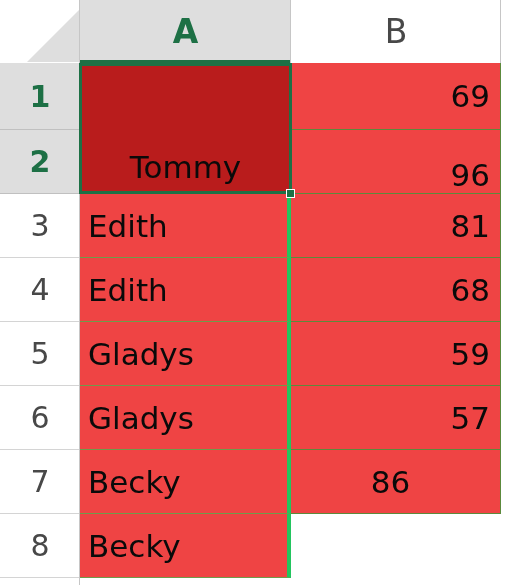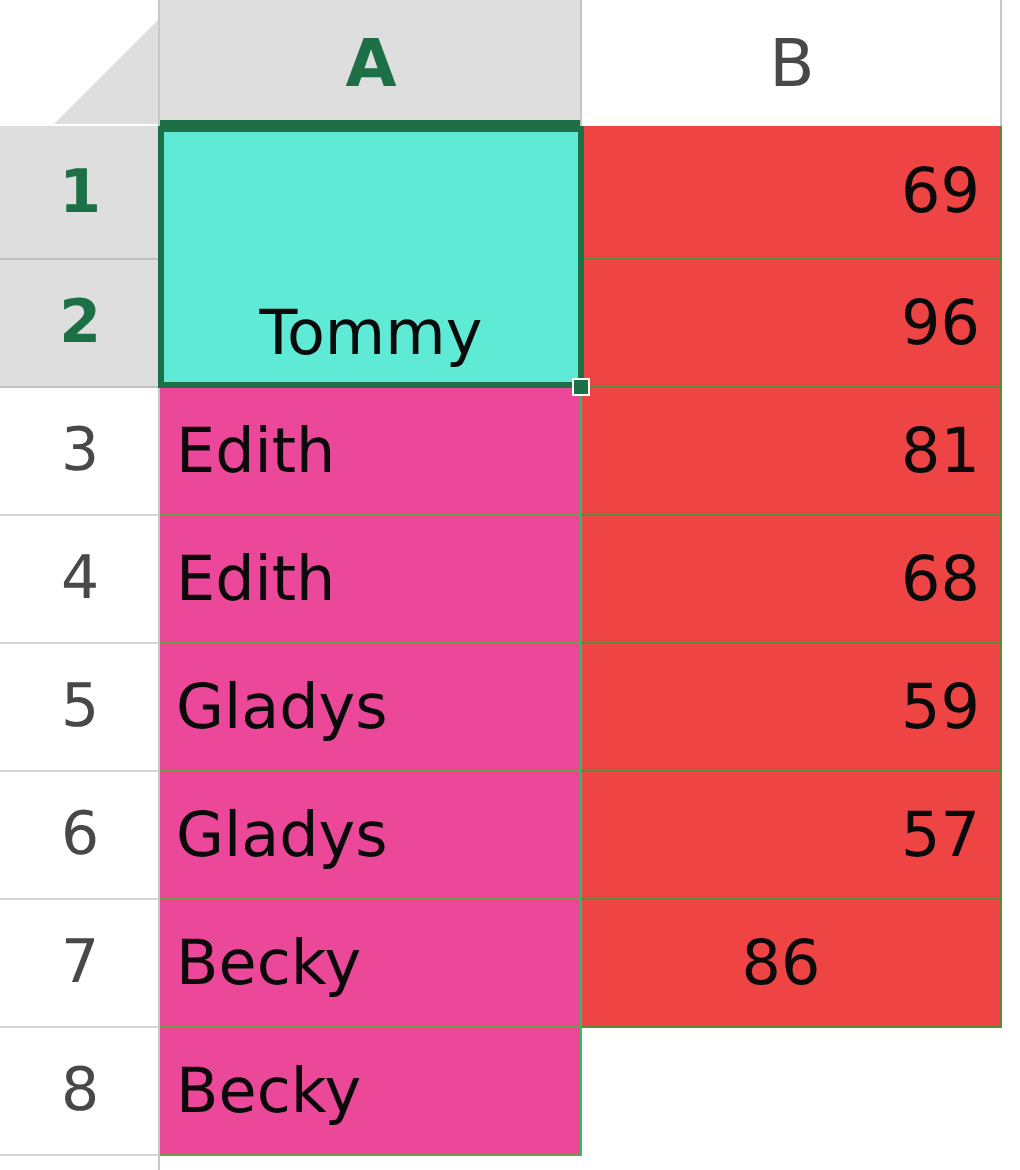--- a/index.html
+++ b/index.html
@@ -110,28 +110,28 @@
     display: flex;
     align-items: center;
     font-size: 31px;
     color: #0a0a0a;
     white-space: nowrap;
     overflow: hidden;
   }
   .cell-a {
     left: 80px;
     width: 211px;
-    background: #ec4899;
+    background: #ef4444;
     padding-left: 8px;
     justify-content: flex-start;
     border-bottom: 1px solid #6f9b4b;
-    border-right: 1px solid #22c55e;
+    border-right: 4px solid #22c55e;
   }
   .cell-a.merged {
-    background: #5eead4;
+    background: #b91c1c;
     justify-content: center;
     padding-left: 0;
     align-items: flex-end;
     padding-bottom: 8px;
     border-bottom: none;
     border-right: none;
   }
   .cell-b {
     left: 291px;
     width: 210px;
@@ -228,21 +228,21 @@
   <div class="cell cell-a" style="top:450px; height:64px;">
       <span>Becky</span>
     </div>
   <div class="cell cell-a" style="top:514px; height:64px;">
       <span>Becky</span>
     </div>
 
   <div class="cell cell-b" style="top:63px;  height:67px;">
       <span>69</span>
     </div>
-  <div class="cell cell-b" style="top:130px; height:64px;">
+  <div class="cell cell-b" style="top:130px; height:64px;align-items:flex-end;">
       <span>96</span>
     </div>
   <div class="cell cell-b" style="top:194px; height:64px;">
       <span>81</span>
     </div>
   <div class="cell cell-b" style="top:258px; height:64px;">
       <span>68</span>
     </div>
   <div class="cell cell-b" style="top:322px; height:64px;">
       <span>59</span>

